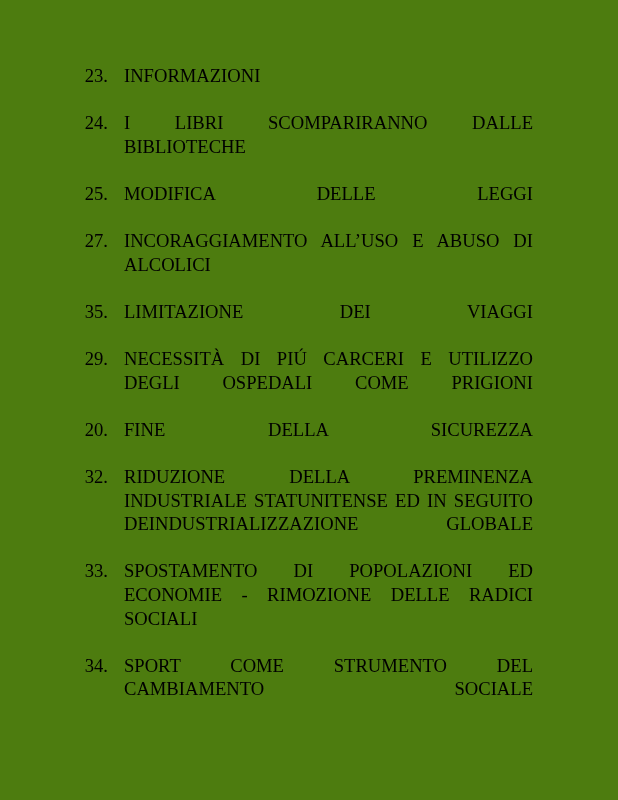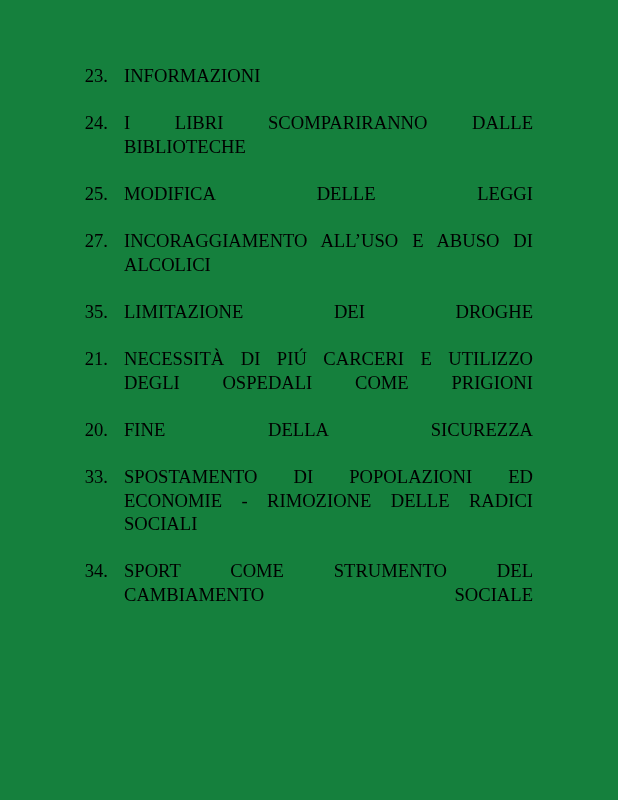--- a/index.html
+++ b/index.html
@@ -14,21 +14,21 @@
     overflow: hidden;
     font-family: "Liberation Serif", "DejaVu Serif", serif;
     color: #000000;
     -webkit-font-smoothing: antialiased;
   }
 
   .page {
     position: relative;
     width: 618px;
     height: 800px;
-    background: #15803d;
+    background: #4d7c0f;
     box-sizing: border-box;
   }
 
   
   .doc-body {
     position: absolute;
     left: 86px;
     top: 64px;
     width: 447px;
   }
@@ -95,29 +95,33 @@
         <li class="list-item">
           <span class="item-number">25.</span>
           <span class="item-text">MODIFICA DELLE LEGGI</span>
         </li>
         <li class="list-item">
           <span class="item-number">27.</span>
           <span class="item-text">INCORAGGIAMENTO ALL’USO E ABUSO DI ALCOLICI</span>
         </li>
         <li class="list-item">
           <span class="item-number">35.</span>
-          <span class="item-text">LIMITAZIONE DEI DROGHE</span>
+          <span class="item-text">LIMITAZIONE DEI VIAGGI</span>
         </li>
         <li class="list-item">
-          <span class="item-number">21.</span>
+          <span class="item-number">29.</span>
           <span class="item-text">NECESSITÀ DI PIÚ CARCERI E UTILIZZO DEGLI OSPEDALI COME PRIGIONI</span>
         </li>
         <li class="list-item">
           <span class="item-number">20.</span>
           <span class="item-text">FINE DELLA SICUREZZA</span>
+        </li>
+        <li class="list-item">
+          <span class="item-number">32.</span>
+          <span class="item-text">RIDUZIONE DELLA PREMINENZA INDUSTRIALE STATUNITENSE ED IN SEGUITO DEINDUSTRIALIZZAZIONE GLOBALE</span>
         </li>
         <li class="list-item">
           <span class="item-number">33.</span>
           <span class="item-text">SPOSTAMENTO DI POPOLAZIONI ED ECONOMIE - RIMOZIONE DELLE RADICI SOCIALI</span>
         </li>
         <li class="list-item">
           <span class="item-number">34.</span>
           <span class="item-text">SPORT COME STRUMENTO DEL CAMBIAMENTO SOCIALE</span>
         </li>
       </ol>

